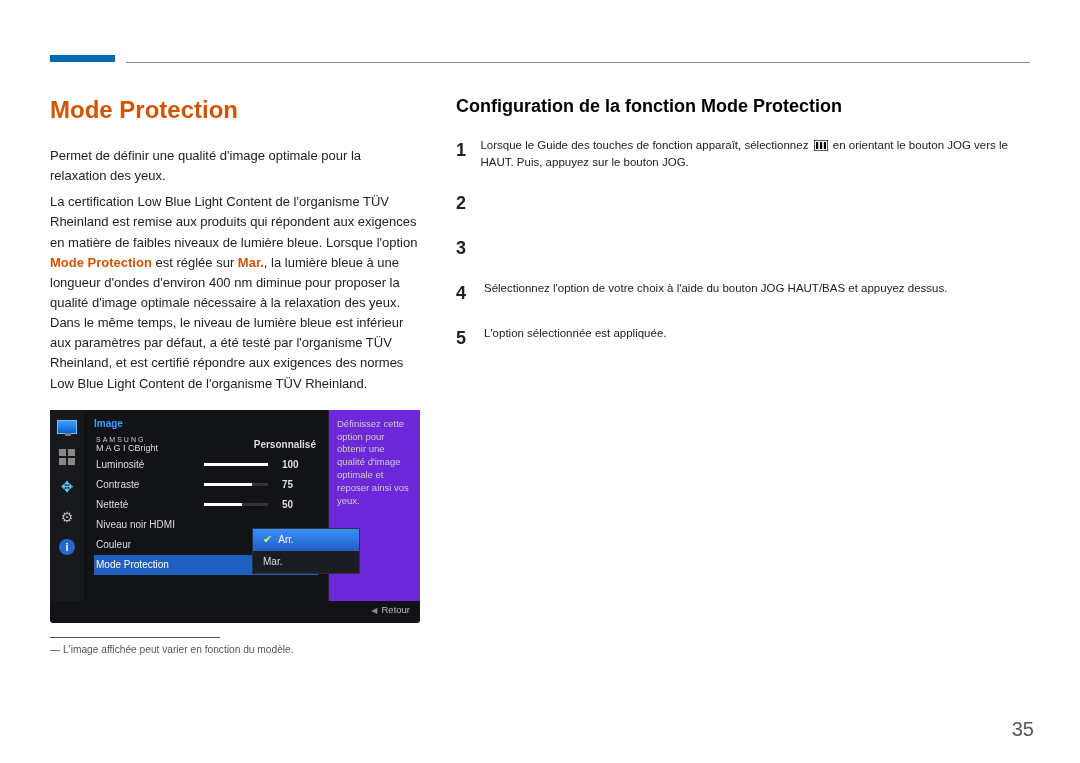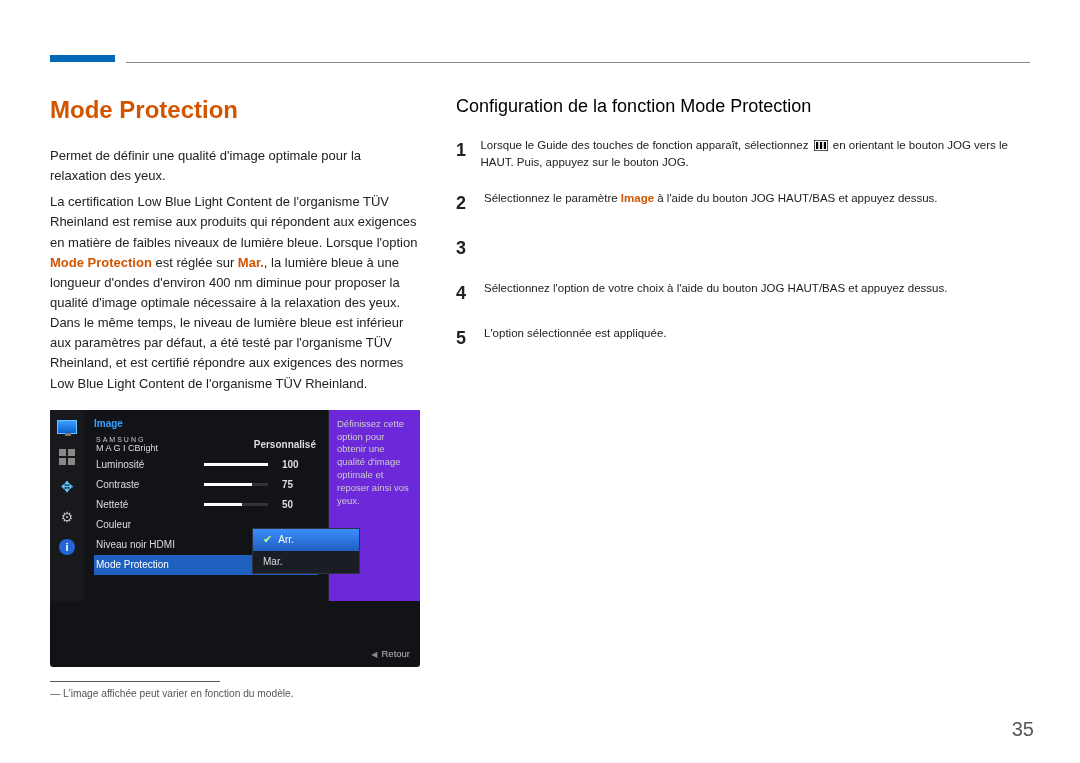--- a/index.html
+++ b/index.html
@@ -33,21 +33,21 @@
   .col-right { flex: 1; }
   h1.section-title {
     color: #d35400;
     font-size: 24px;
     font-weight: 700;
     margin-bottom: 22px;
   }
   h2.subheading {
     color: #000;
     font-size: 18px;
-    font-weight: 400;
+    font-weight: 700;
     margin-bottom: 20px;
   }
   .body-text {
     font-size: 13px;
     line-height: 1.55;
     color: #222;
   }
   .hl-orange { color: #d35400; font-weight: 600; }
   .osd {
     margin-top: 16px;
@@ -145,21 +145,20 @@
     color:#ccc;
     line-height:1.35;
     border-left:1px solid #23262c;
     background:#6d28d9;
   }
   .osd-footer {
     text-align:right;
     font-size:9.5px;
     color:#bbb;
     padding: 3px 10px 4px;
-    margin-top: 44px;
   }
   .osd-footer .tri { font-size:8px; margin-right:4px; color:#888;}
   .footnote-rule {
     width: 170px;
     border-top:1px solid #555;
     margin-top: 14px; margin-bottom:6px;
   }
   .footnote {
     font-size:10.2px; color:#555;
   }
@@ -245,24 +244,24 @@
             <div class="val">75</div>
           </div>
           <div class="osd-row">
             <div class="lab">Netteté</div>
             <div class="bar">
                 <div class="fill" style="width:60%"></div>
               </div>
             <div class="val">50</div>
           </div>
           <div class="osd-row">
+            <div class="lab" style="width:130px">Niveau noir HDMI</div>
+          </div>
+          <div class="osd-row">
             <div class="lab">Couleur</div>
-          </div>
-          <div class="osd-row">
-            <div class="lab" style="width:130px">Niveau noir HDMI</div>
           </div>
           <div class="osd-row active">
             <div class="lab" style="width:130px">Mode Protection</div>
           </div>
 
           <div class="osd-popup">
             <div class="opt sel">
               <span class="check">✔</span>
               <span>Arr.</span>
             </div>
@@ -296,23 +295,20 @@
           <span>Lorsque le Guide des touches de fonction apparaît, sélectionnez </span><span class="menu-glyph"><svg viewBox="0 0 14 11">
                 <rect x="0" y="0" width="14" height="11" fill="none" stroke="#000" stroke-width="1.3"></rect>
                 <rect x="2" y="2" width="2.2" height="7" fill="#000"></rect>
                 <rect x="5.9" y="2" width="2.2" height="7" fill="#000"></rect>
                 <rect x="9.8" y="2" width="2.2" height="7" fill="#000"></rect>
               </svg></span><span> en orientant le bouton JOG vers le HAUT. Puis, appuyez sur le bouton JOG.</span>
         </div>
       </div>
       <div class="step">
         <div class="num">2</div>
-        <div>
-          <span>Sélectionnez le paramètre </span><span class="hl-orange">Image</span><span> à l'aide du bouton JOG HAUT/BAS et appuyez dessus.</span>
-        </div>
       </div>
       <div class="step">
         <div class="num">3</div>
       </div>
       <div class="step">
         <div class="num">4</div>
         <div>Sélectionnez l'option de votre choix à l'aide du bouton JOG HAUT/BAS et appuyez dessus.</div>
       </div>
       <div class="step">
         <div class="num">5</div>

